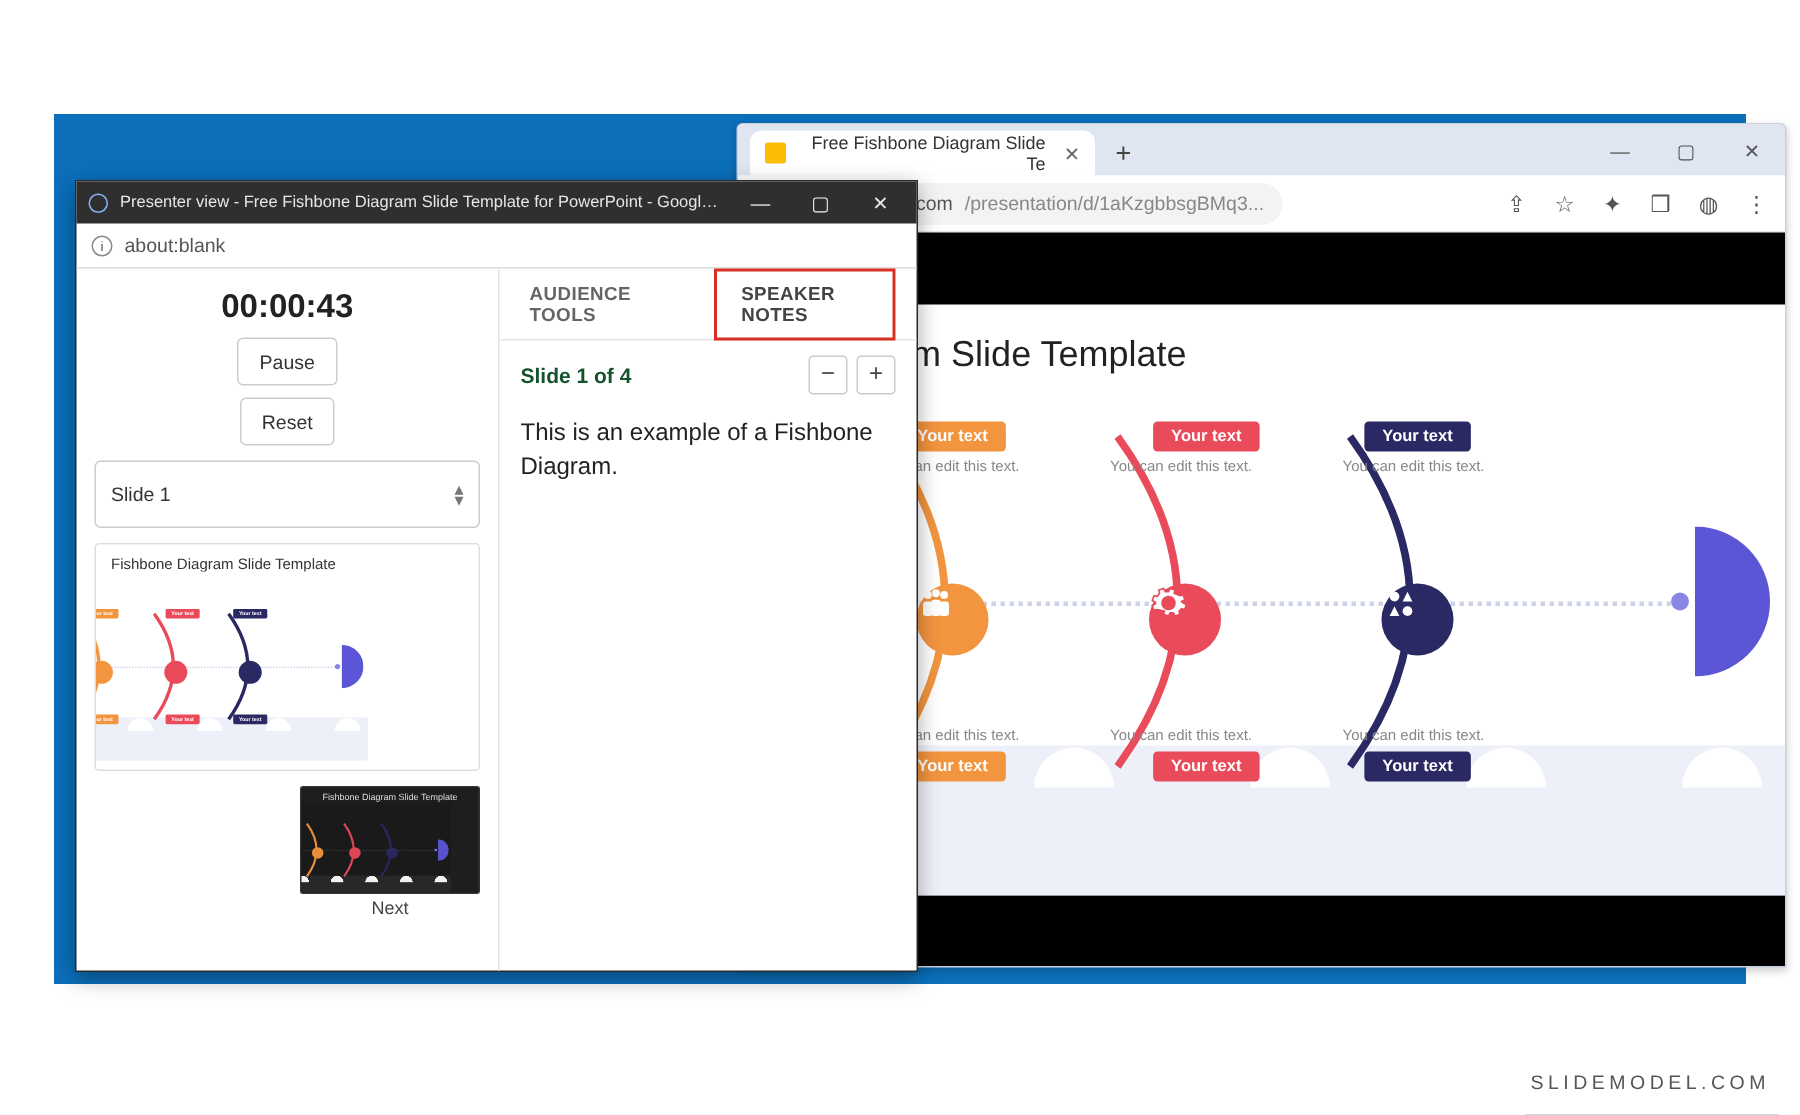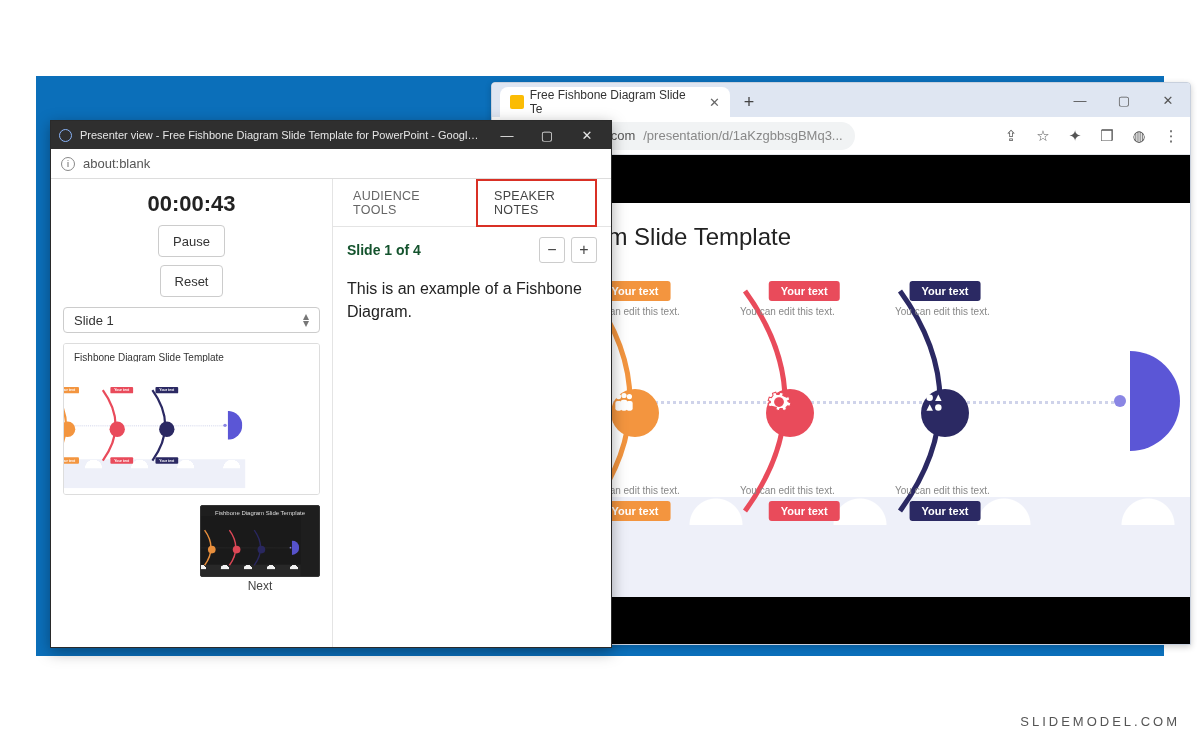--- a/index.html
+++ b/index.html
@@ -21,21 +21,21 @@
     box-shadow: 0 2px 6px rgba(0,0,0,.2);
     overflow: hidden;
   }
   .chrome-top {
     height: 34px; background: #dfe6f2; display: flex; align-items: flex-end;
     padding-left: 8px; gap: 6px;
   }
   .chrome-tab {
     height: 30px; background: #fff; border-radius: 8px 8px 0 0;
     display: flex; align-items: center; padding: 0 10px; gap: 6px;
-    font-size: 12px; color: #333; max-width: 230px;
+    font-size: 12px; color: #333; max-width: 230px; text-align: right;
   }
   .chrome-tab .favicon {
     width: 14px; height: 14px; background: #fbbc04; border-radius: 2px;
     display:inline-flex;align-items:center;justify-content:center;font-size:10px;color:#fff;font-weight:bold;
   }
   .chrome-tab .close { margin-left: 6px; color:#666; font-size:13px; }
   .chrome-newtab {
     width: 26px; height: 26px; display:flex;align-items:center;justify-content:center;
     font-size: 18px; color:#444; margin-bottom:2px;
   }
@@ -154,21 +154,21 @@
   .left-pane {
     width:282px; border-right:1px solid #e4e4e4; padding:12px; display:flex;flex-direction:column;gap:10px;
   }
   .timer-row { display:flex; align-items:center; gap:8px;flex-direction:column;}
   .timer { font-size:22px; font-weight:600; color:#222; flex:1;}
   .pbtn {
     height:32px; padding:0 14px; border:1px solid #ccc; border-radius:4px; background:#fff;
     font-size:13px; color:#333; display:flex;align-items:center;
   }
   .slide-select {
-    height:26px;border:1px solid #ccc;border-radius:4px;display:flex;align-items:center;
+    height:45px;border:1px solid #ccc;border-radius:4px;display:flex;align-items:center;
     padding:0 10px;justify-content:space-between;font-size:13px;color:#333;
   }
   .slide-select .caret { font-size:12px;color:#777; display:flex;flex-direction:column;line-height:7px;}
 
   .thumb {
     border:1px solid #ddd;border-radius:3px;overflow:hidden;
   }
   .thumb-inner{ position:relative; height:150px; background:#fff;}
   .thumb-title{ position:absolute;left:10px;top:8px;font-size:10px;color:#333;font-weight:500;}
   .thumb .mini{ transform:scale(.32); transform-origin: top left; position:absolute; left:-30px; top:18px; width:660px;height:394px;}
@@ -183,21 +183,21 @@
   .next-label{ font-size:12px;color:#444;margin-top:2px;}
 
   .right-pane {
     flex:1; display:flex; flex-direction:column;
   }
   .tabs {
     height:48px; display:flex; align-items:center; gap:18px; padding:0 14px;
     border-bottom:1px solid #e4e4e4;
   }
   .tab {
-    font-size:12.5px; font-weight:400; letter-spacing:.3px; color:#666; padding:8px 6px;
+    font-size:12.5px; font-weight:700; letter-spacing:.3px; color:#666; padding:8px 6px;
   }
   .tab.active {
     border:2px solid #d93025; color:#444;padding-left:16px;
   }
   .notes-head {
     display:flex;align-items:center;justify-content:space-between; padding:10px 14px;
   }
   .notes-head .t { font-size:14px; font-weight:700; color:#14532d;}
   .zoom { display:flex; gap:6px;}
   .zbtn { width:26px;height:26px;border:1px solid #ccc;border-radius:3px;display:flex;align-items:center;justify-content:center;font-size:16px;color:#444;background:#fff;}

